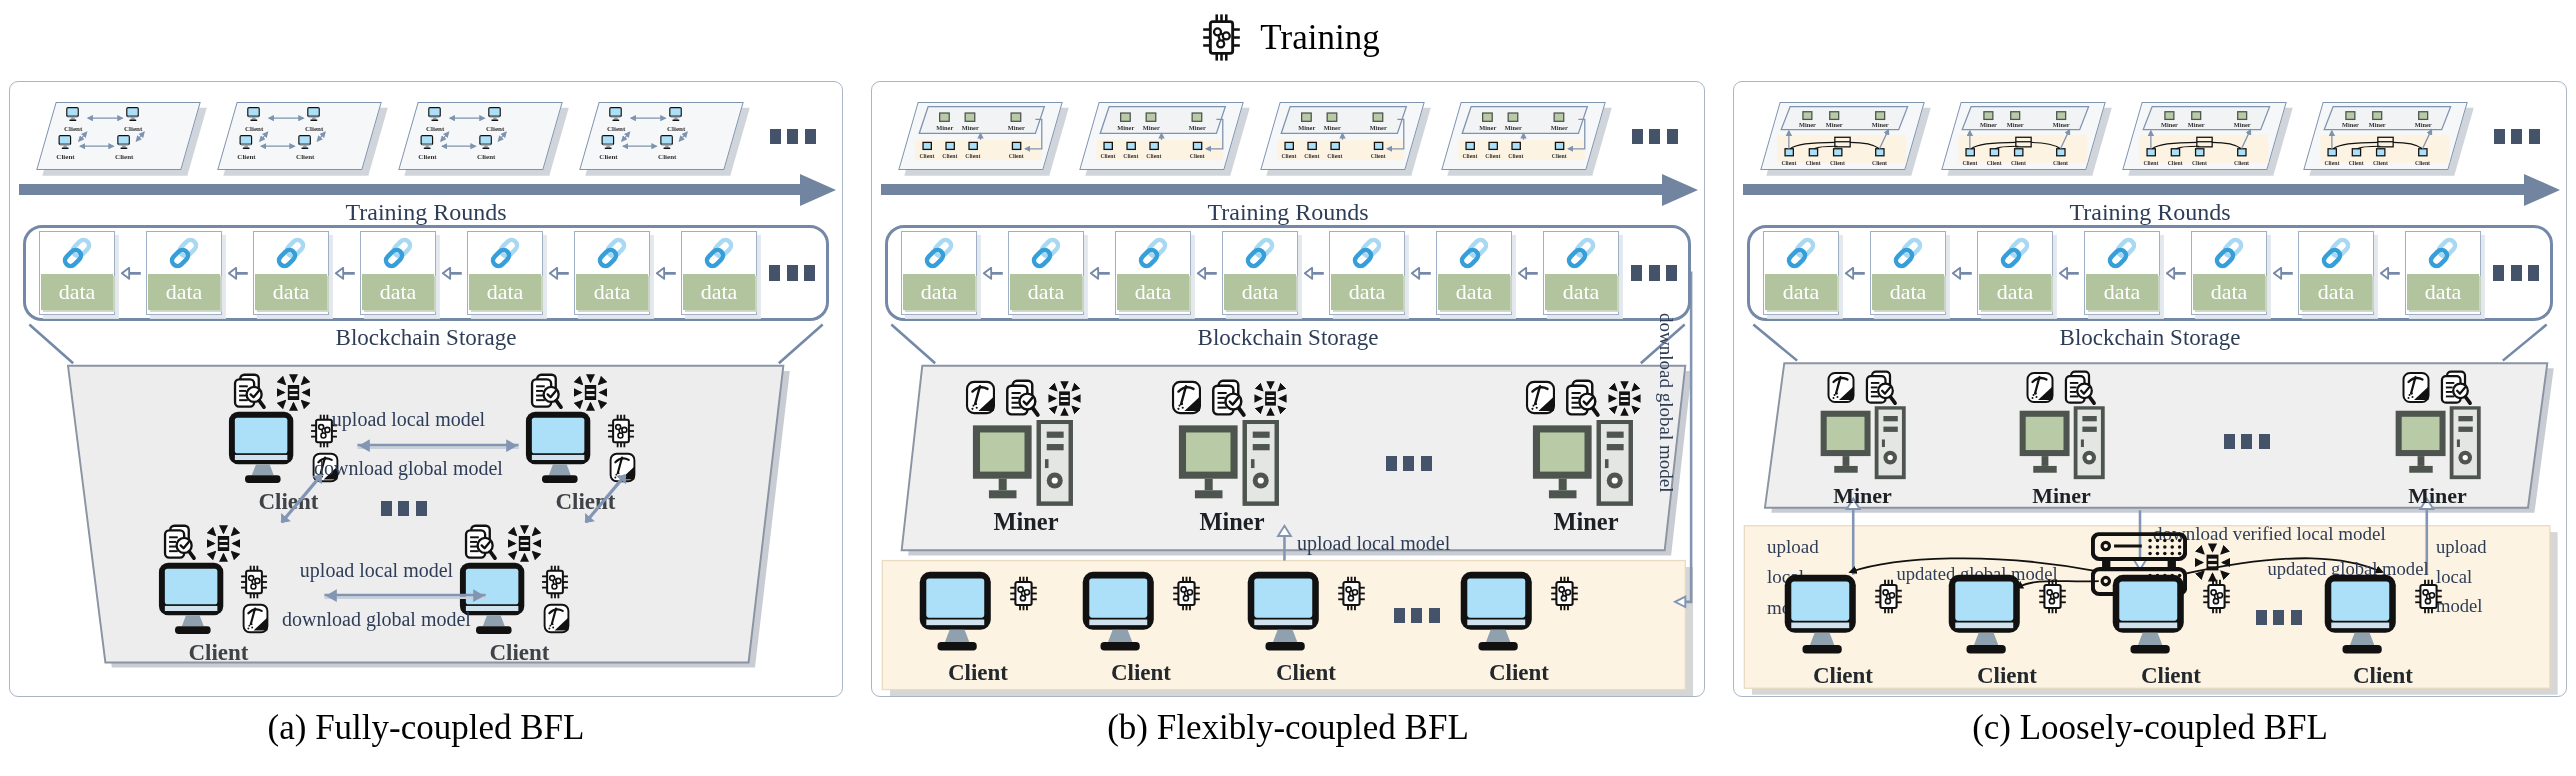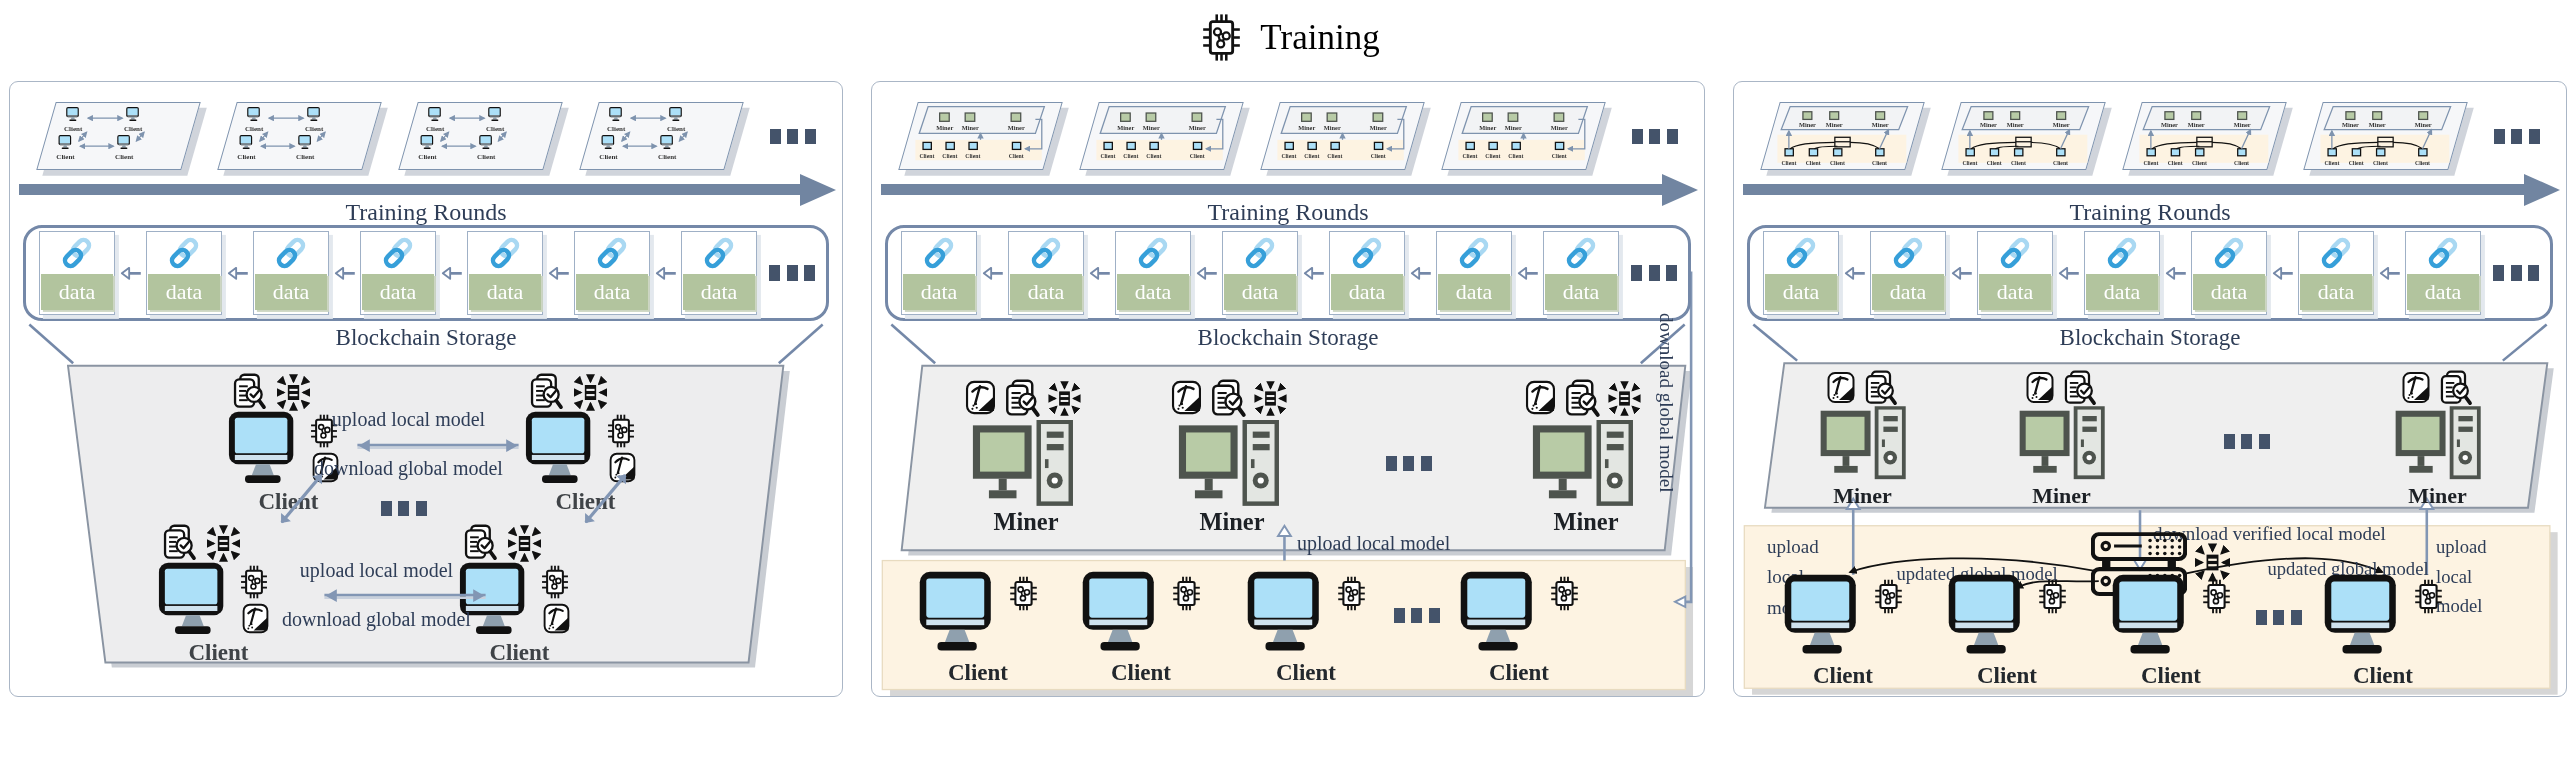--- a/index.html
+++ b/index.html
@@ -1118,14 +1118,17 @@
     </div>
     <div class="dots big" style="position:absolute;left:522px;top:528px">
         <i></i>
         <i></i>
         <i></i>
       </div>
   </div>
 </div>
 
 <div class="captions">
+  <div class="caption">(a) Fully-coupled BFL</div>
+  <div class="caption">(b) Flexibly-coupled BFL</div>
+  <div class="caption">(c) Loosely-coupled BFL</div>
 </div>
 
 
 </body></html>

